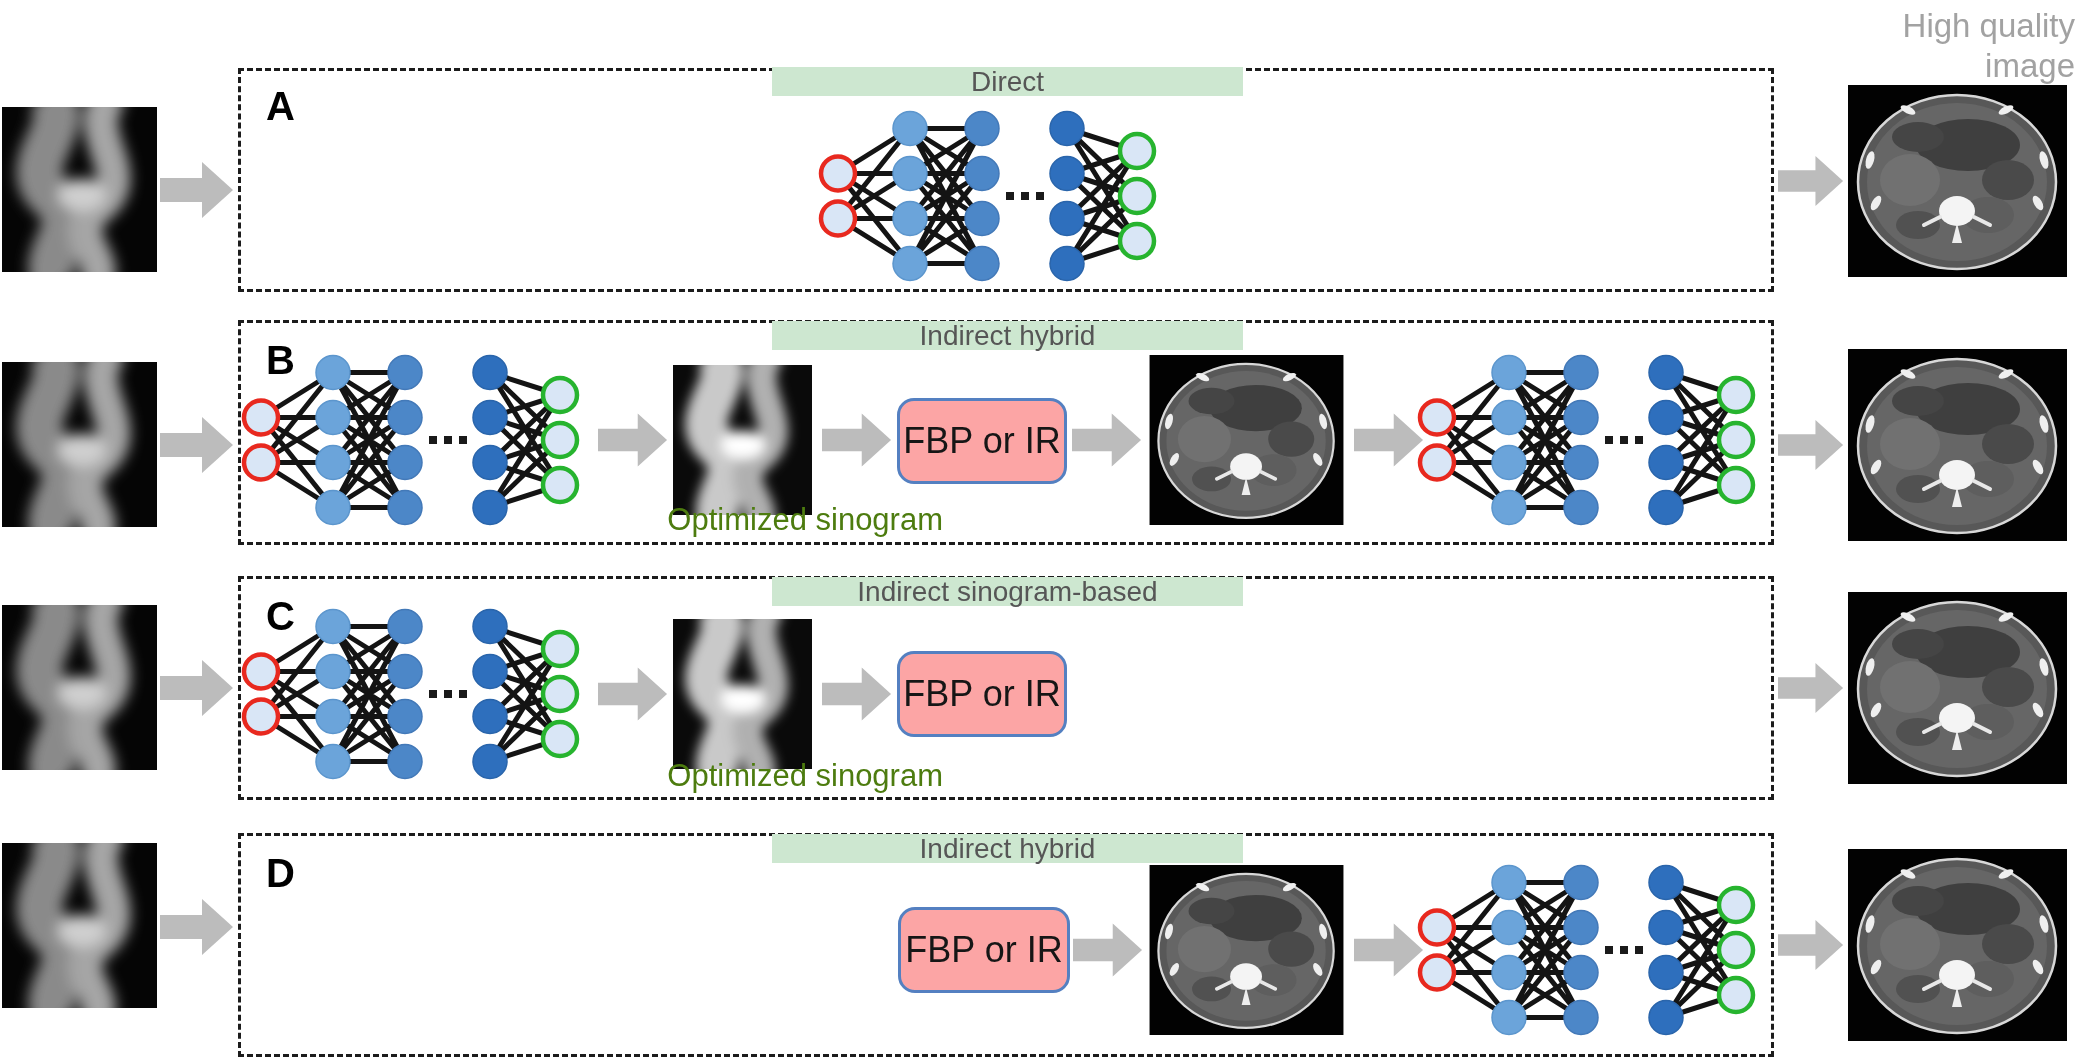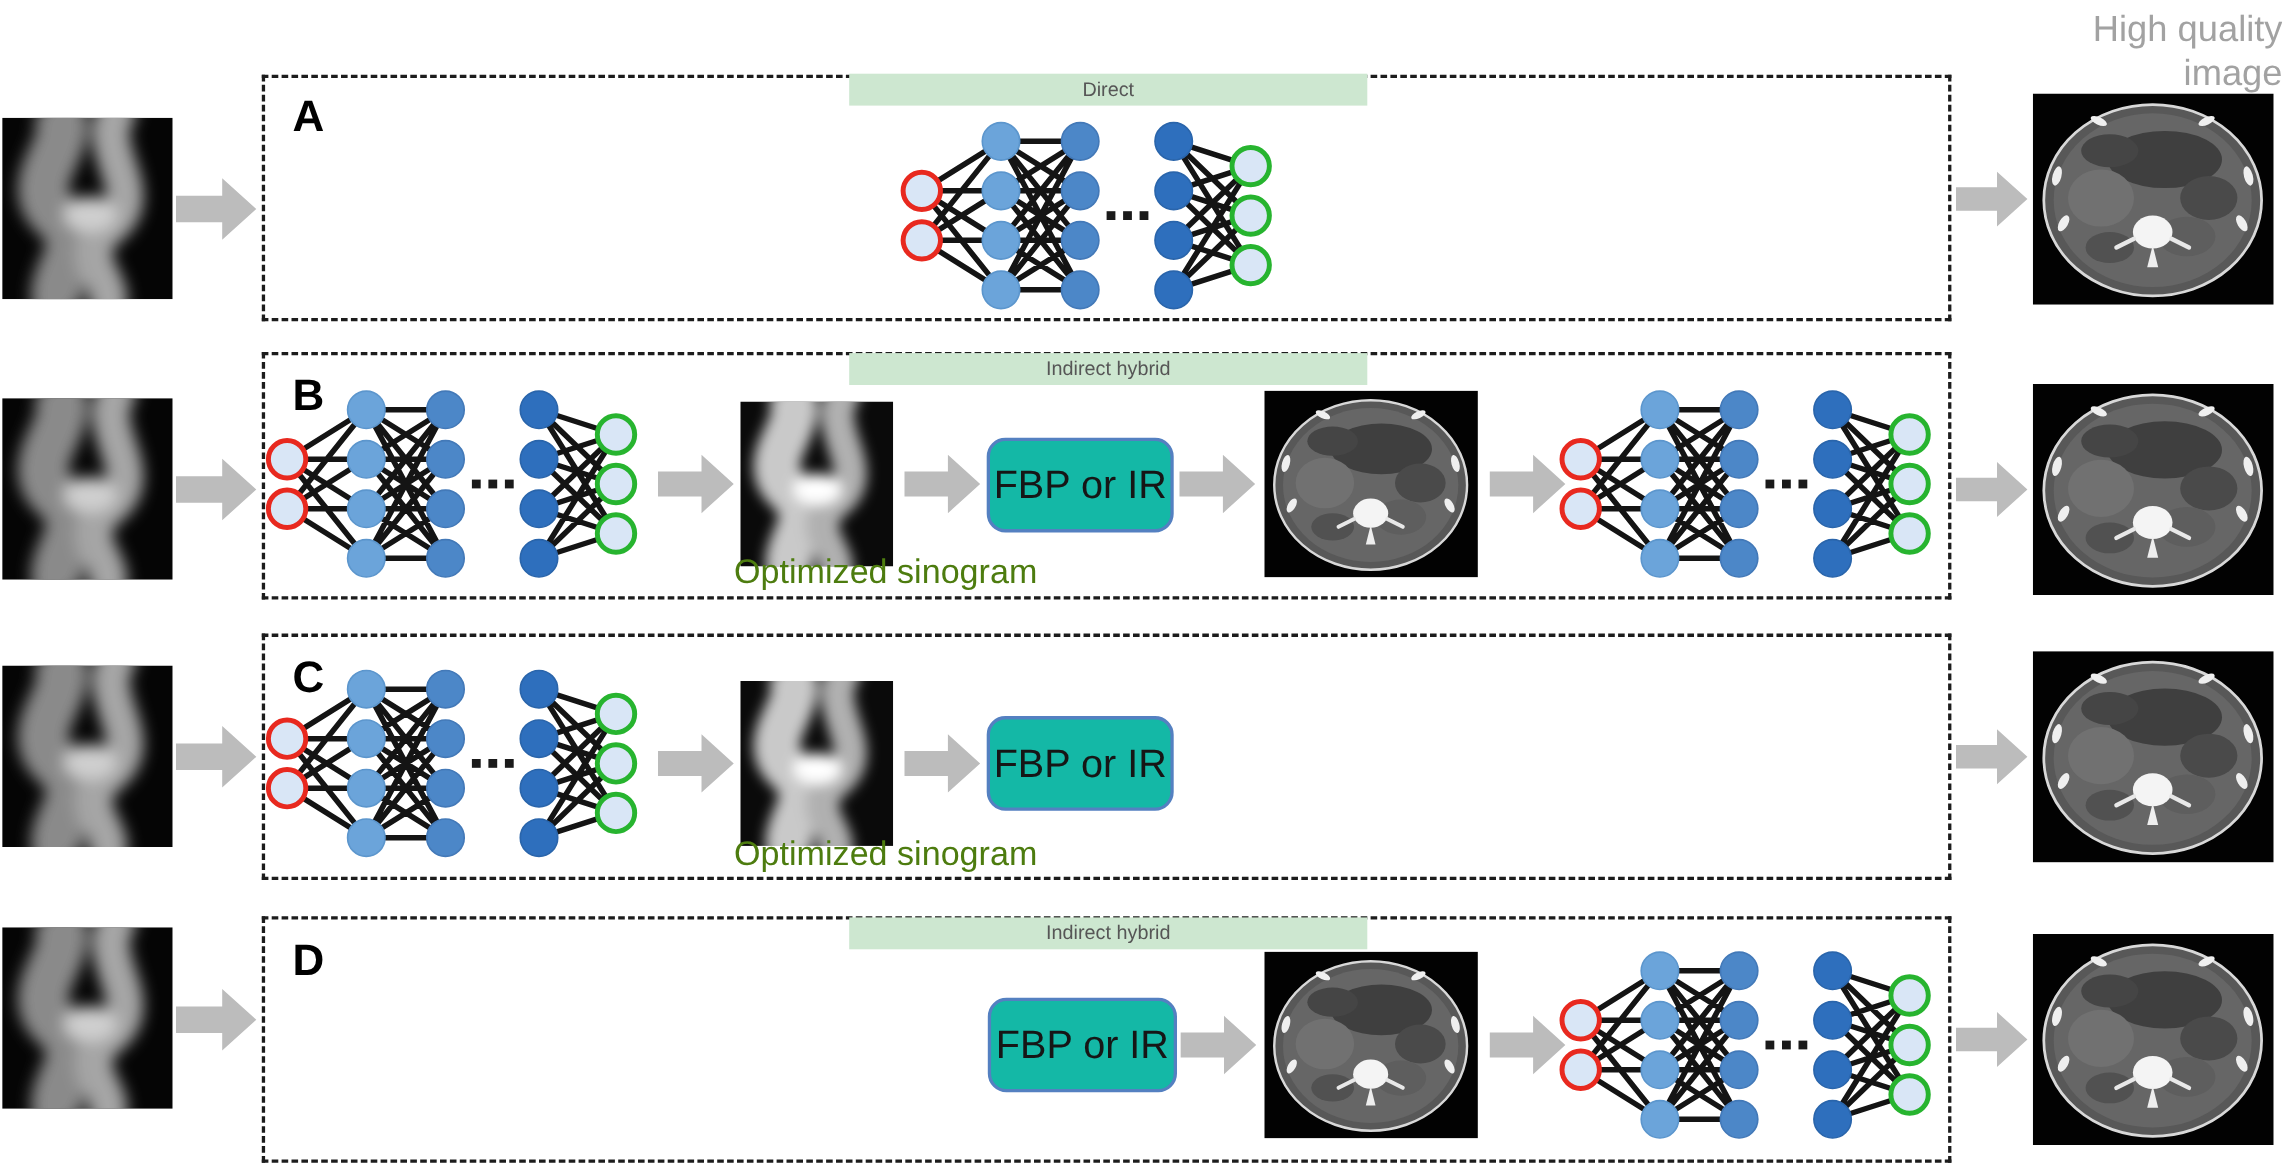--- a/index.html
+++ b/index.html
@@ -2,23 +2,23 @@
 <html><head>
 <meta charset="utf-8">
 <style>
   html,body{margin:0;padding:0;background:#ffffff;}
   #canvas{position:relative;width:2075px;height:1060px;background:#fff;overflow:hidden;
           font-family:"Liberation Sans", sans-serif;}
   .abs{position:absolute;}
   .coltitle{color:#a2a2a2;font-size:33px;line-height:40px;text-align:center;font-weight:400;}
   .dashedbox{border:3px dashed #1c1c1c;box-sizing:border-box;background:transparent;}
   .band{background:#cde7d0;display:flex;align-items:center;justify-content:center;}
-  .band span{color:#565656;font-size:18px;white-space:nowrap;}
+  .band span{color:#565656;font-size:28px;white-space:nowrap;}
   .rowletter{color:#000;font-size:40px;font-weight:700;}
-  .fbp{background:#14b8a6;border:3.5px solid #5480c1;border-radius:17px;box-sizing:border-box;
+  .fbp{background:#fca5a5;border:3.5px solid #5480c1;border-radius:17px;box-sizing:border-box;
        display:flex;align-items:center;justify-content:center;}
   .fbp span{color:#161616;font-size:36px;white-space:nowrap;}
   .optlabel{color:#4d7c0f;font-size:31px;text-align:right;white-space:nowrap;}
   svg.el{display:block;}
 </style>
 </head>
 <body>
 
 <div id="canvas">
 
@@ -160,20 +160,23 @@
   <div class="abs dashedbox" style="left:238px;top:320px;width:1536px;height:225px;"></div>
   <div class="abs dashedbox" style="left:238px;top:576px;width:1536px;height:224px;"></div>
   <div class="abs dashedbox" style="left:238px;top:833px;width:1536px;height:224px;"></div>
 
   <div class="abs band" style="left:772px;top:67px;width:471px;height:29px;">
     <span>Direct</span>
     </div>
   <div class="abs band" style="left:772px;top:321px;width:471px;height:29px;">
     <span>Indirect hybrid</span>
     </div>
+  <div class="abs band" style="left:772px;top:577px;width:471px;height:29px;">
+    <span>Indirect sinogram-based</span>
+    </div>
   <div class="abs band" style="left:772px;top:834px;width:471px;height:29px;">
     <span>Indirect hybrid</span>
     </div>
 
   <div class="abs rowletter" style="left:266px;top:84px;">A</div>
   <div class="abs rowletter" style="left:266px;top:338px;">B</div>
   <div class="abs rowletter" style="left:266px;top:594px;">C</div>
   <div class="abs rowletter" style="left:266px;top:851px;">D</div>
 
   <svg class="abs el" style="left:818px;top:106px" width="340" height="180">

